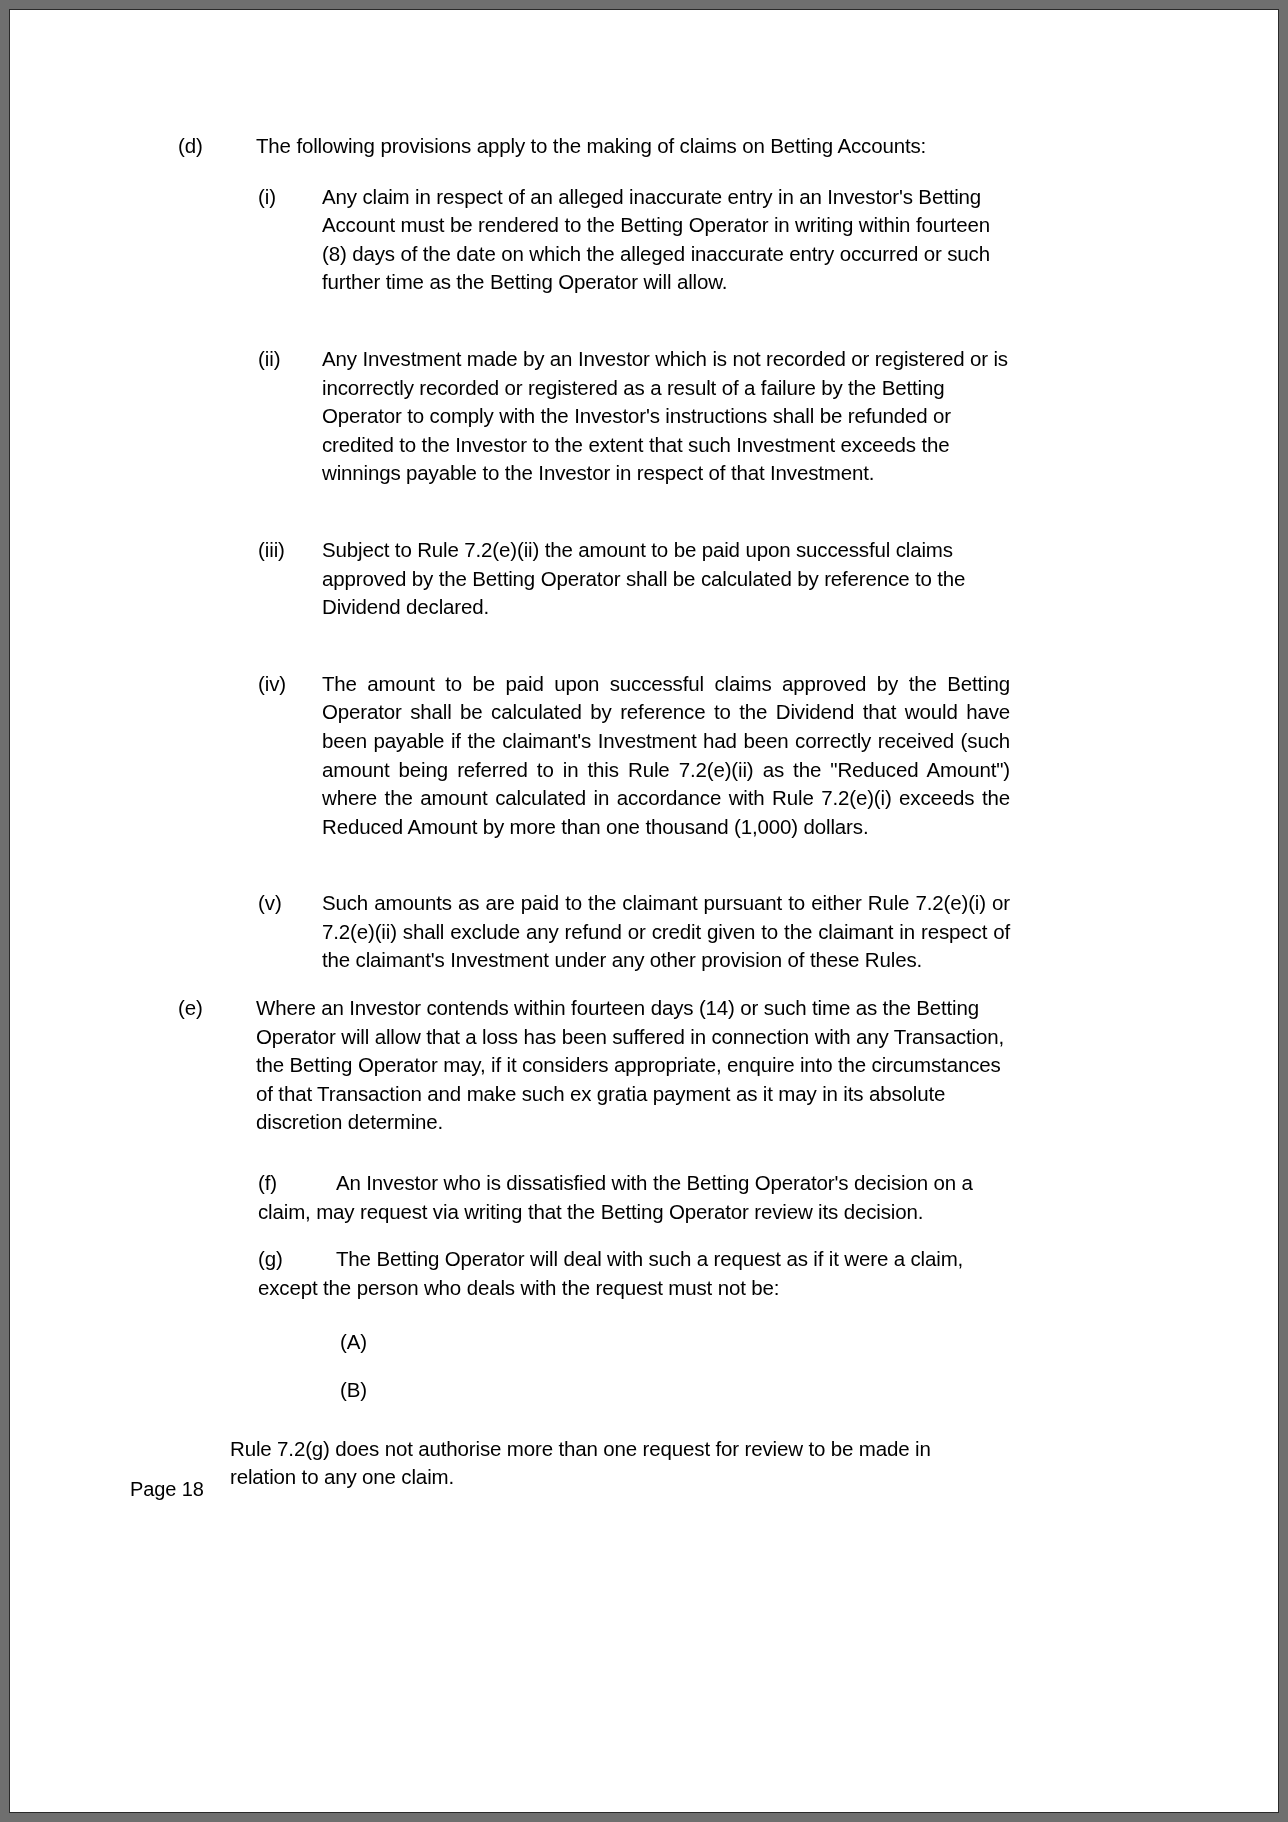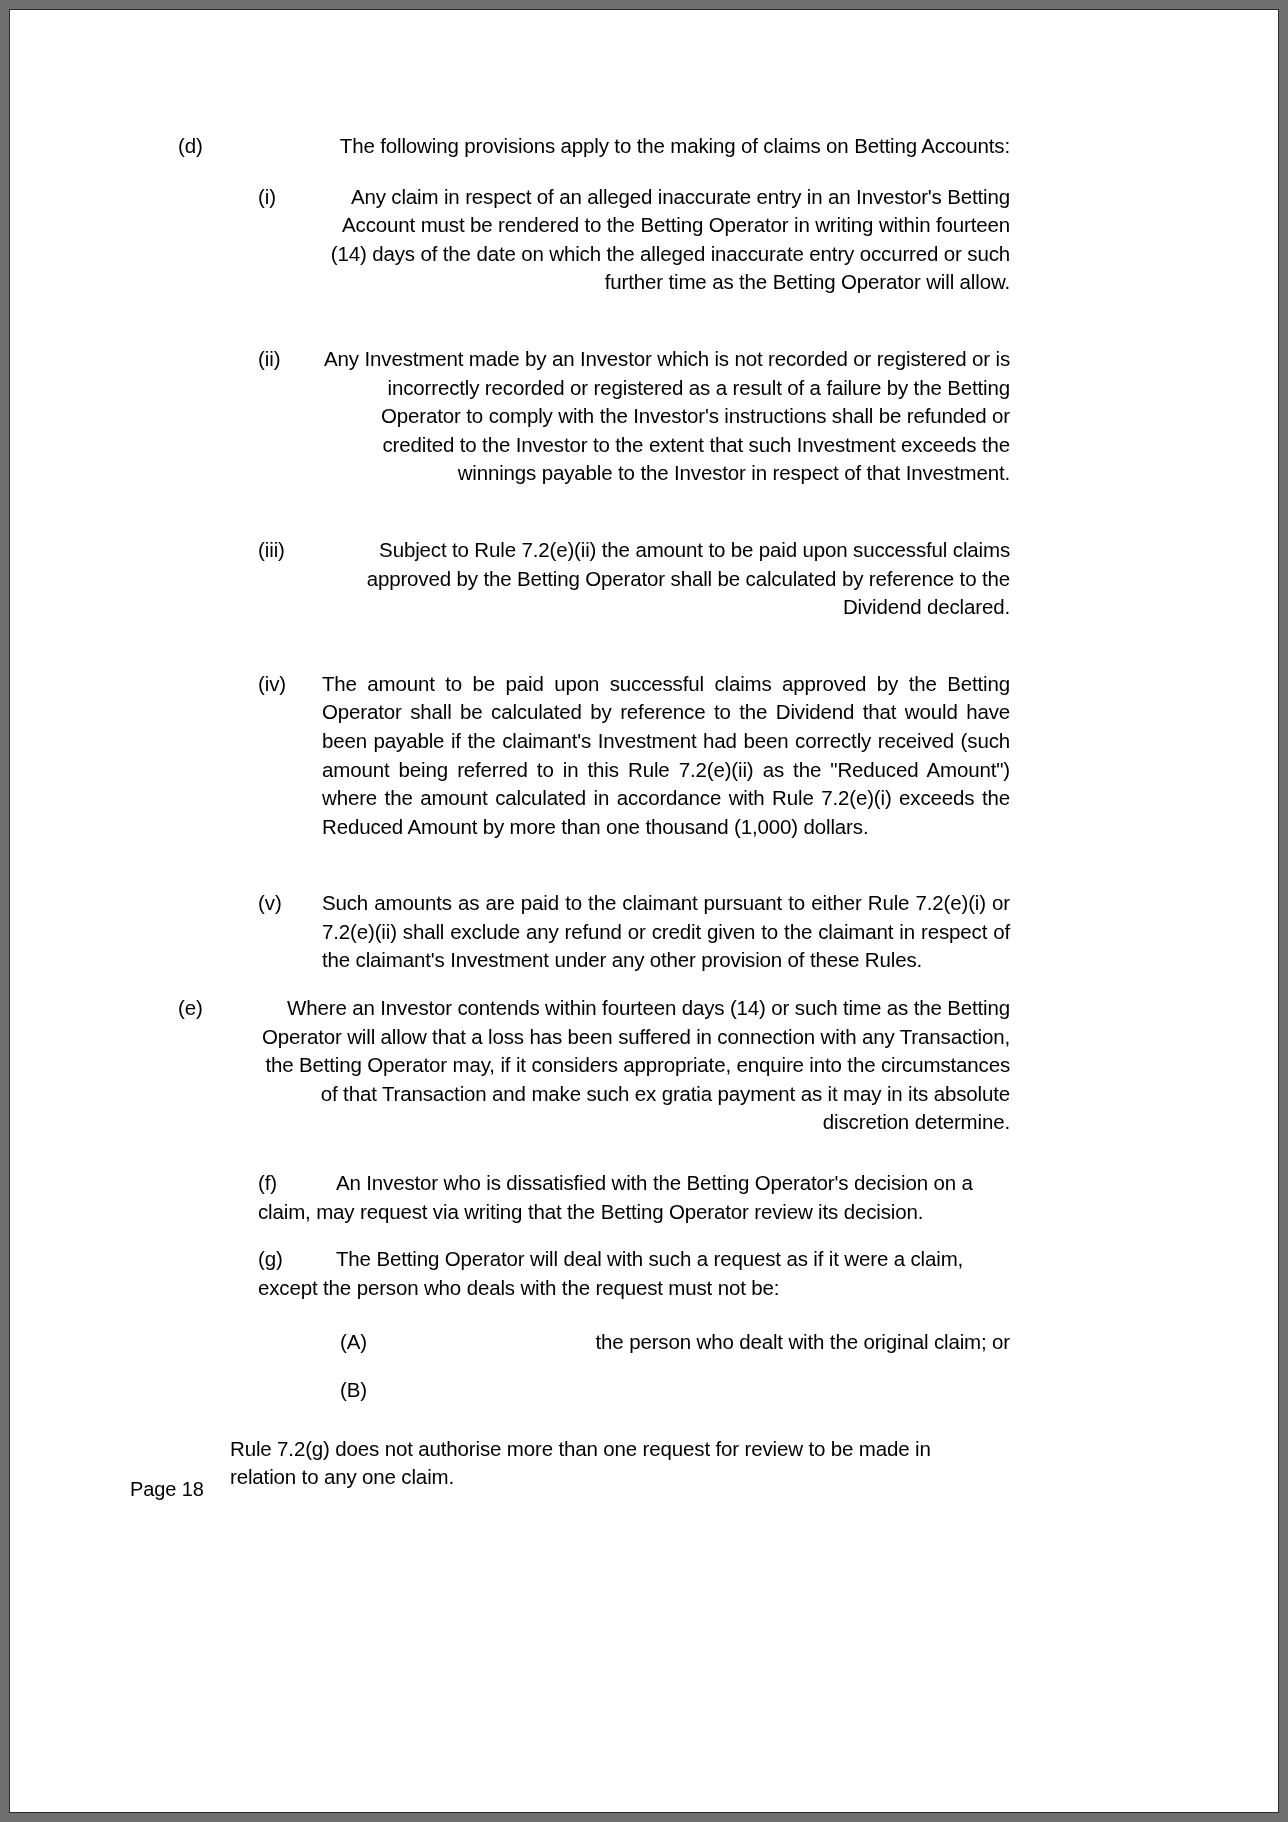--- a/index.html
+++ b/index.html
@@ -67,21 +67,20 @@
     line-height: 28.6px;
     color: #000;
     letter-spacing: -0.1px;
   }
   .body {
     flex: 1 1 auto;
     font-size: 20.5px;
     line-height: 28.6px;
     color: #000;
     letter-spacing: -0.15px;
-    text-align: right;
   }
 
   
   .lvl1 { margin-left: 48px; }
   .lvl1 > .marker { width: 78px; }
   .lvl1 > .body   { width: 752px; }
 
   
   .lvl2 { margin-left: 128px; margin-top: 48px; }
   .lvl2 > .marker { width: 64px; }
@@ -141,21 +140,21 @@
 
       <div class="content">
 
         <div class="clause lvl1">
           <span class="marker">(d)</span>
           <span class="body">The following provisions apply to the making of claims on Betting Accounts:</span>
         </div>
 
         <div class="clause lvl2 group-i">
           <span class="marker">(i)</span>
-          <span class="body">Any claim in respect of an alleged inaccurate entry in an Investor's Betting Account must be rendered to the Betting Operator in writing within fourteen (14) days of the date on which the alleged inaccurate entry occurred or such further time as the Betting Operator will allow.</span>
+          <span class="body">Any claim in respect of an alleged inaccurate entry in an Investor's Betting Account must be rendered to the Betting Operator in writing within fourteen (8) days of the date on which the alleged inaccurate entry occurred or such further time as the Betting Operator will allow.</span>
         </div>
 
         <div class="clause lvl2">
           <span class="marker">(ii)</span>
           <span class="body">Any Investment made by an Investor which is not recorded or registered or is incorrectly recorded or registered as a result of a failure by the Betting Operator to comply with the Investor's instructions shall be refunded or credited to the Investor to the extent that such Investment exceeds the winnings payable to the Investor in respect of that Investment.</span>
         </div>
 
         <div class="clause lvl2">
           <span class="marker">(iii)</span>
           <span class="body">Subject to Rule 7.2(e)(ii) the amount to be paid upon successful claims approved by the Betting Operator shall be calculated by reference to the Dividend declared.</span>
@@ -179,21 +178,20 @@
         <div class="inline-clause gap-before-f">
           <span class="inline-marker">(f)</span><span>An Investor who is dissatisfied with the Betting Operator's decision on a claim, may request via writing that the Betting Operator review its decision.</span>
         </div>
 
         <div class="inline-clause">
           <span class="inline-marker">(g)</span><span>The Betting Operator will deal with such a request as if it were a claim, except the person who deals with the request must not be:</span>
         </div>
 
         <div class="clause lvl3 gap-before-A">
           <span class="marker">(A)</span>
-          <span class="body">the person who dealt with the original claim; or</span>
         </div>
 
         <div class="clause lvl3">
           <span class="marker">(B)</span>
         </div>
 
         <div class="plain-para gap-before-tail">Rule 7.2(g) does not authorise more than one request for review to be made in relation to any one claim.</div>
 
       </div>
 

